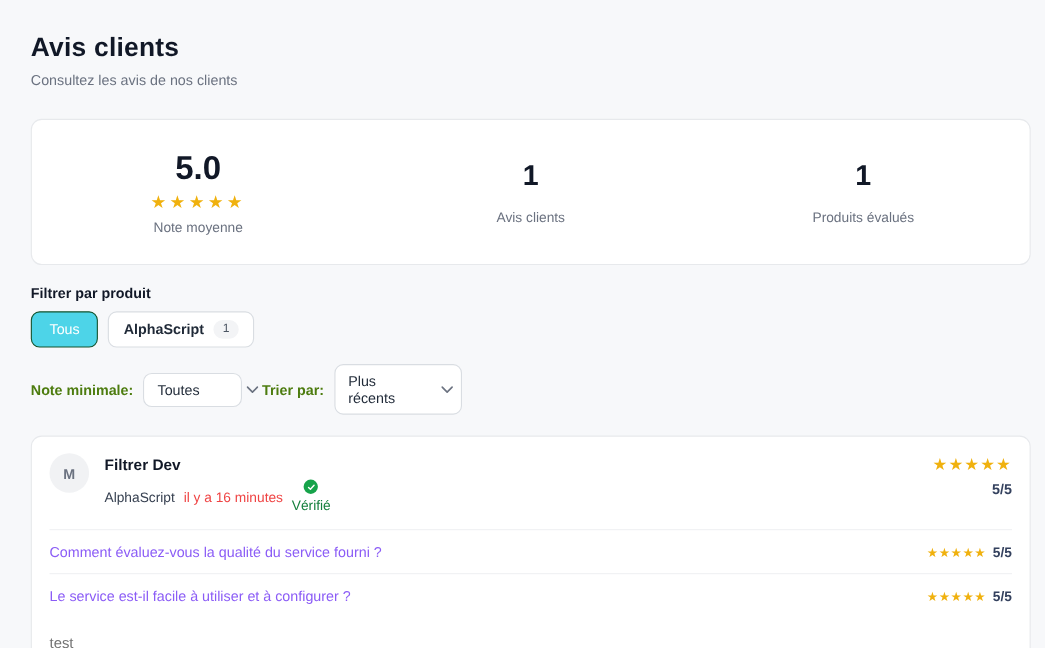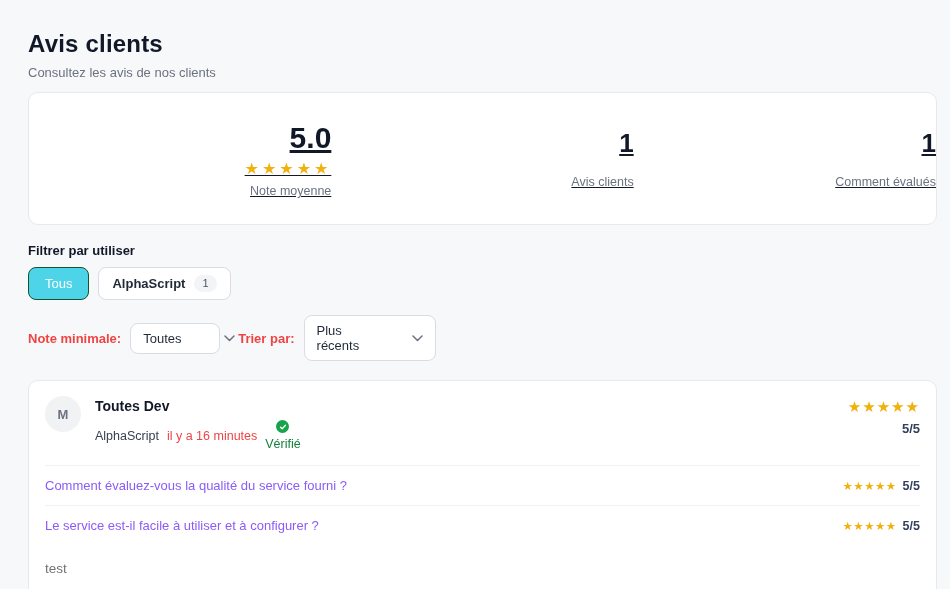--- a/index.html
+++ b/index.html
@@ -18,38 +18,38 @@
   .page-title {
     font-size: 24px;
     font-weight: 700;
     margin: 0 0 7px 0;
     color: #111827;
     letter-spacing: .2px;
   }
   .page-subtitle {
     font-size: 13px;
     color: #6B7280;
-    margin: 0 0 12px 0;
+    margin: 0 0 28px 0;
   }
 
   
   .card {
     background: #FFFFFF;
     border: 1px solid #E7E9EC;
     border-radius: 10px;
   }
 
   
   .stats-card {
     display: flex;
     align-items: flex-start;
     padding: 28px 0 26px 0;
     margin-bottom: 18px;
   }
-  .stat-col { flex: 1; text-align: right; text-decoration: underline; }
+  .stat-col { flex: 1; text-align: center; }
   .stat-value-big {
     font-size: 30px;
     font-weight: 700;
     color: #111827;
     line-height: 1.1;
   }
   .stat-value {
     font-size: 26px;
     font-weight: 700;
     color: #111827;
@@ -112,38 +112,38 @@
   }
 
   .select-row {
     display: flex;
     align-items: center;
     margin-bottom: 19px;
   }
   .select-label {
     font-size: 13px;
     font-weight: 700;
-    color: #ef4444;
+    color: #4d7c0f;
     margin-right: 9px;
   }
   .select-box {
     display: inline-flex;
     align-items: center;
     justify-content: space-between;
     background: #FFFFFF;
     border: 1px solid #D9DDE2;
     border-radius: 8px;
     padding: 7px 12px;
     font-size: 13px;
     color: #1F2937;
     cursor: pointer;
     gap: 32px;
   }
   .select-box.narrow { width: 90px; margin-right: 18px; }
-  .select-box.wide { width: 132px; }
+  .select-box.wide { width: 116px; }
   .chevron { display: inline-flex; margin-left: 10px; color: #6B7280; }
 
   
   .review-card { padding: 15px 16px 6px 16px; }
   .review-header { display: flex; align-items: flex-start; }
   .avatar {
     width: 36px; height: 36px;
     border-radius: 50%;
     background: #F1F2F4;
     color: #6B7280;
@@ -232,25 +232,25 @@
       <div class="stat-value-big">5.0</div>
       <div class="stat-stars">★★★★★</div>
       <div class="stat-label">Note moyenne</div>
     </div>
     <div class="stat-col plain">
       <div class="stat-value">1</div>
       <div class="stat-label">Avis clients</div>
     </div>
     <div class="stat-col plain">
       <div class="stat-value">1</div>
-      <div class="stat-label">Comment évalués</div>
+      <div class="stat-label">Produits évalués</div>
     </div>
   </div>
 
-  <p class="filter-label">Filtrer par utiliser</p>
+  <p class="filter-label">Filtrer par produit</p>
   <div class="chip-row">
     <button class="chip chip-active">Tous</button>
     <button class="chip chip-default">
       <span>AlphaScript</span>
       <span class="chip-badge">1</span>
     </button>
   </div>
 
   <div class="select-row">
     <span class="select-label">Note minimale:</span>
@@ -271,21 +271,21 @@
           </svg>
       </span>
     </div>
   </div>
 
   <div class="card review-card">
 
     <div class="review-header">
       <div class="avatar">M</div>
       <div>
-        <div class="review-author">Toutes Dev</div>
+        <div class="review-author">Filtrer Dev</div>
         <div class="review-meta">
           <span class="review-product">AlphaScript</span>
           <span class="review-time">il y a 16 minutes</span>
           <span class="verified">
             <span class="verified-dot">
               <svg width="8" height="8" viewBox="0 0 8 8" fill="none">
                   <path d="M1.5 4.2L3.2 5.8L6.5 2.2" stroke="#FFFFFF" stroke-width="1.3" stroke-linecap="round" stroke-linejoin="round"></path>
                 </svg>
             </span>
             <span>Vérifié</span>

